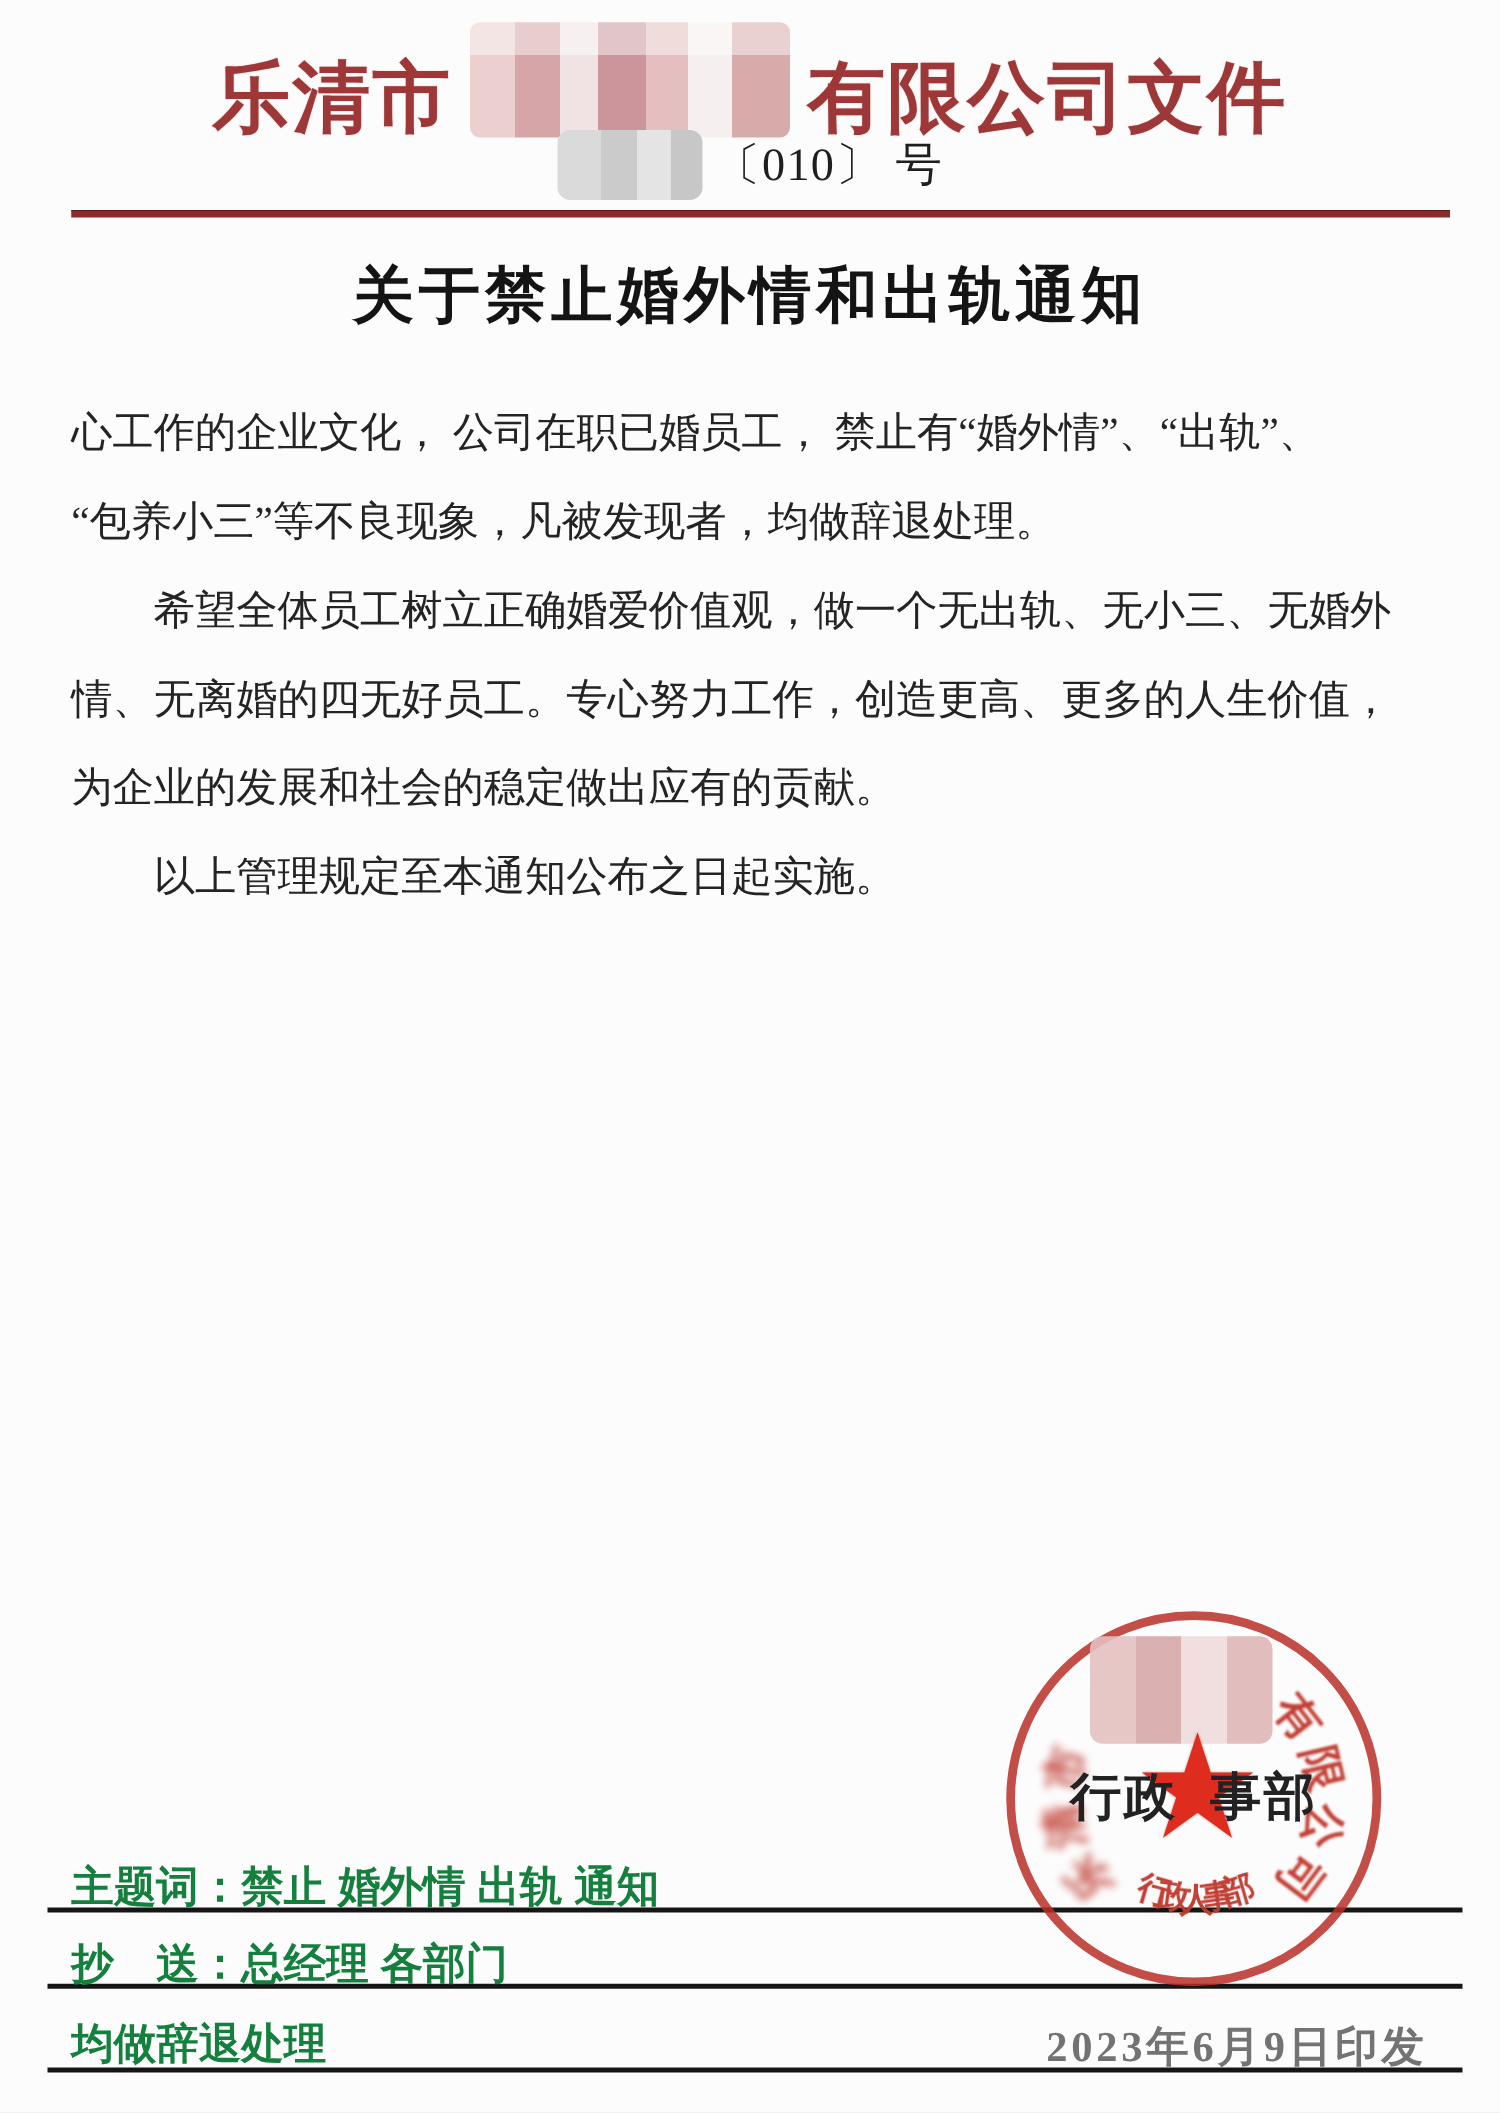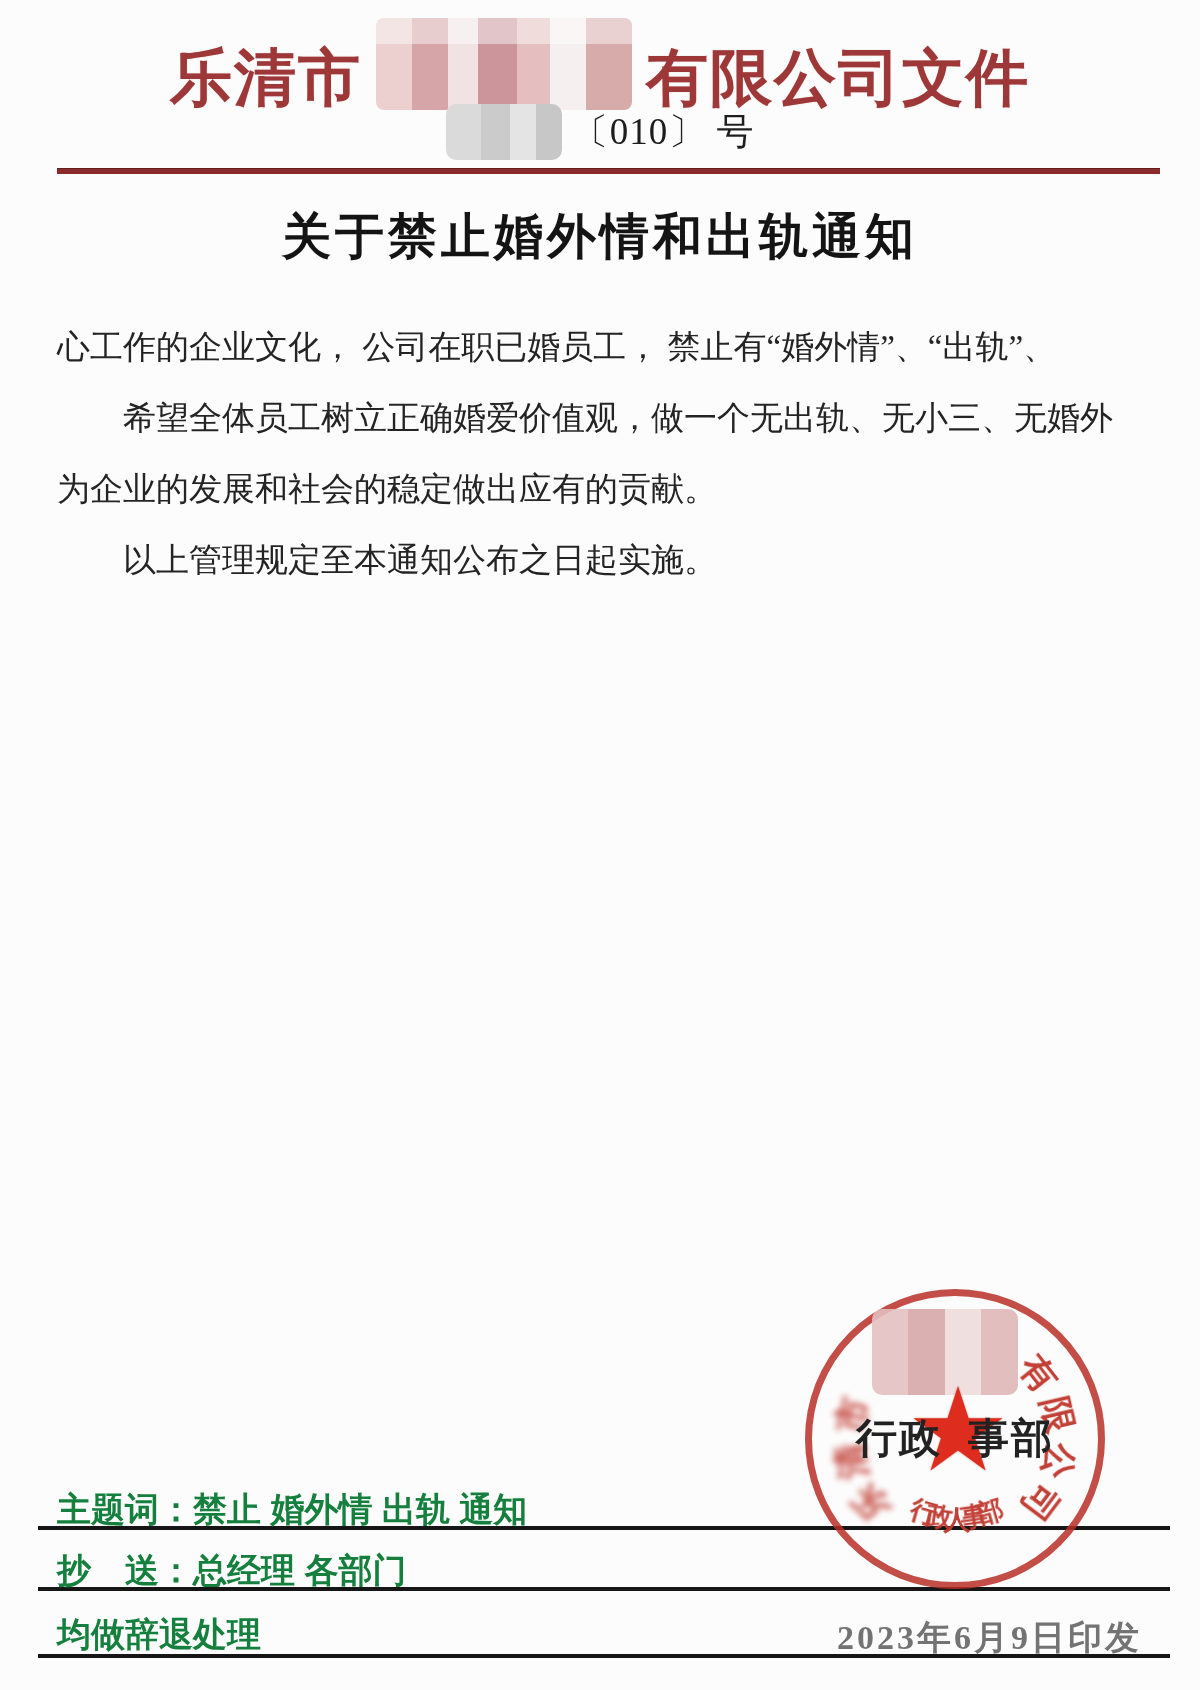--- a/index.html
+++ b/index.html
@@ -132,21 +132,23 @@
     <span class="mosaic mosaic-docnum"></span>
     <span class="docnum-text">〔010〕 号</span>
   </div>
 
   <div class="red-rule"></div>
 
   <div class="doc-title">关于禁止婚外情和出轨通知</div>
 
   <div class="body-block">
     <div class="body-line">心工作的企业文化， 公司在职已婚员工， 禁止有“婚外情”、“出轨”、</div>
+    <div class="body-line">“包养小三”等不良现象，凡被发现者，均做辞退处理。</div>
     <div class="body-line indent">希望全体员工树立正确婚爱价值观，做一个无出轨、无小三、无婚外</div>
+    <div class="body-line">情、无离婚的四无好员工。专心努力工作，创造更高、更多的人生价值，</div>
     <div class="body-line">为企业的发展和社会的稳定做出应有的贡献。</div>
     <div class="body-line indent">以上管理规定至本通知公布之日起实施。</div>
   </div>
 
   <div class="black-rule rule-1"></div>
   <div class="black-rule rule-2"></div>
   <div class="black-rule rule-3"></div>
 
   <div class="footer-row subject-row">
     <span>主题词：</span><span>禁止 婚外情 出轨 通知</span>

